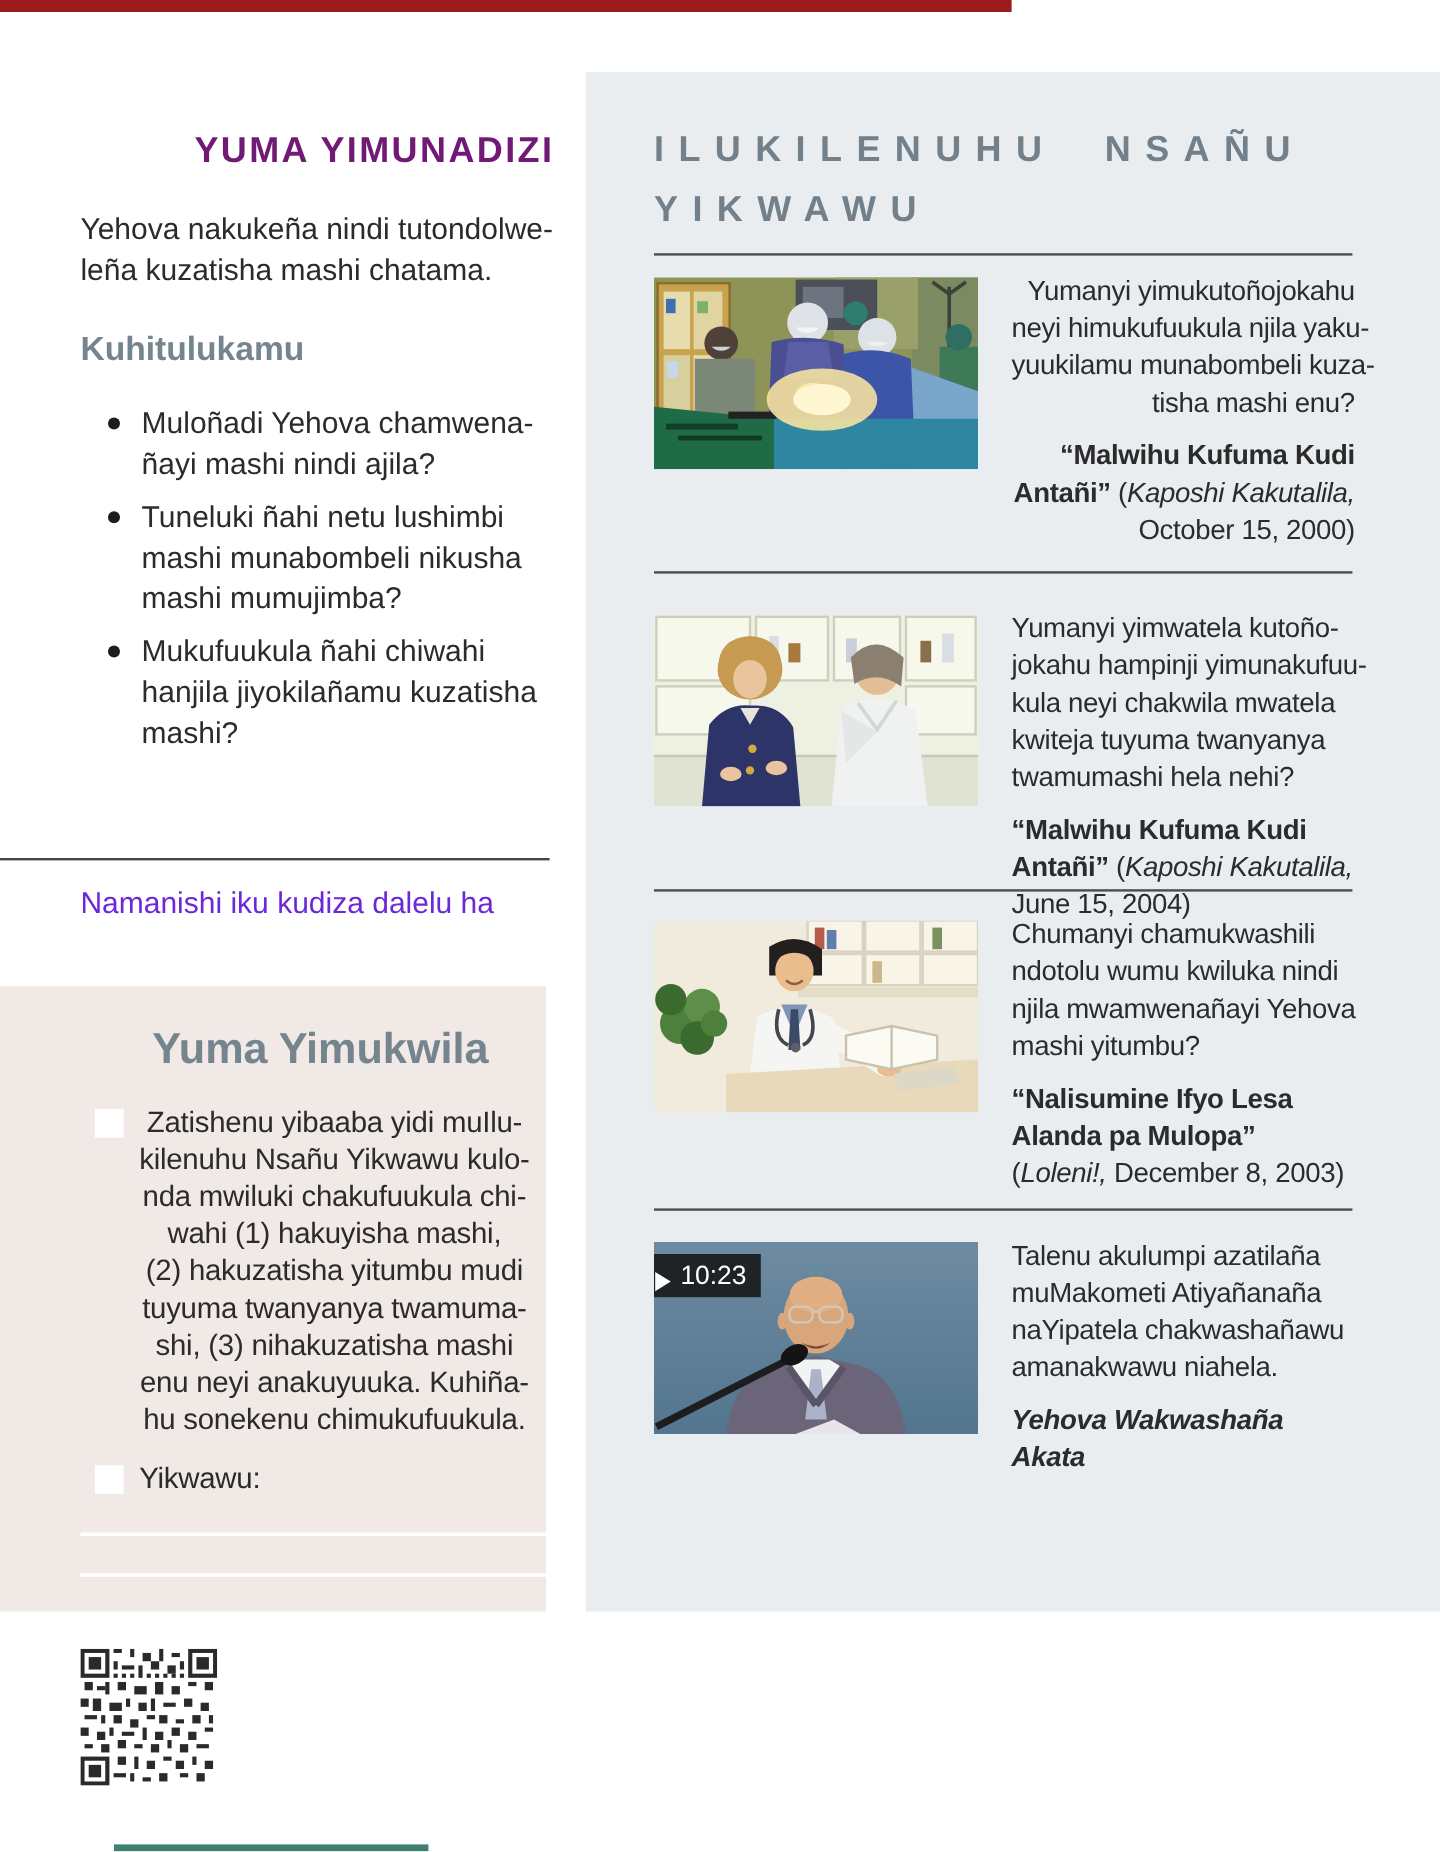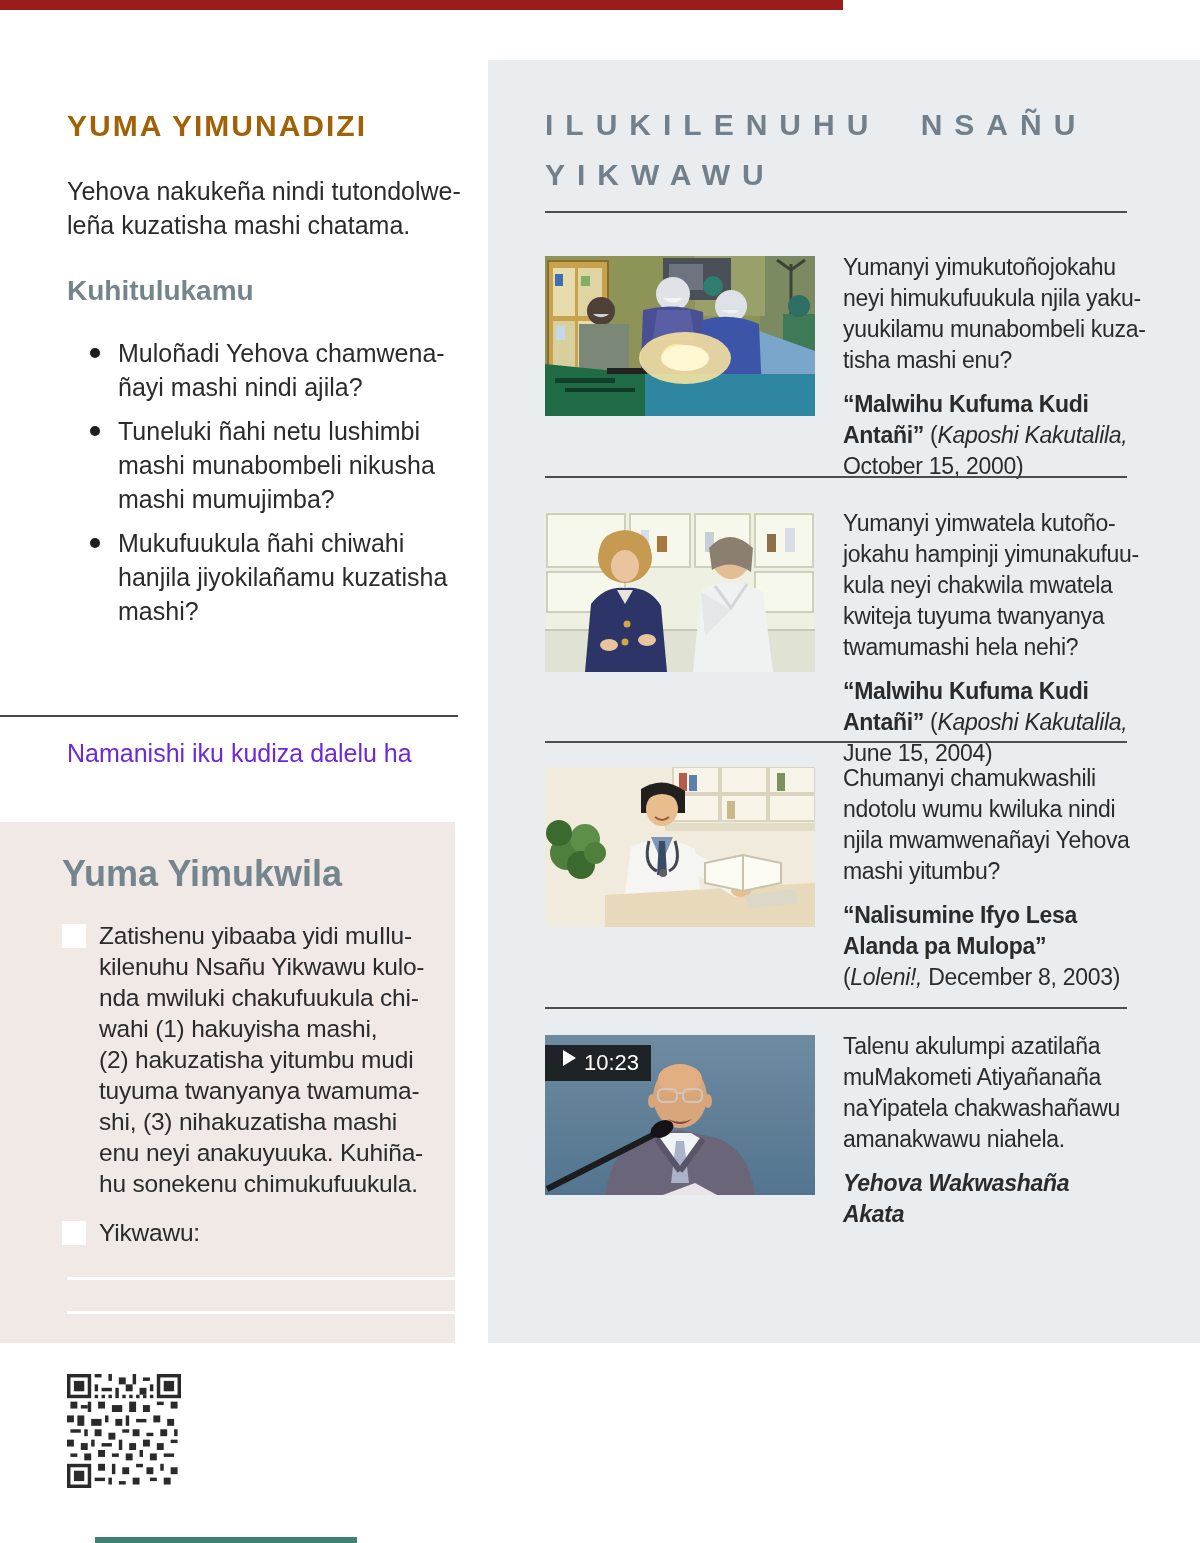--- a/index.html
+++ b/index.html
@@ -6,56 +6,56 @@
   .page{position:relative;width:1200px;height:1543px;background:#ffffff;overflow:hidden;
         font-family:"Liberation Sans","DejaVu Sans",sans-serif;color:#2b2b2b;}
   .ln{white-space:nowrap;}
 
   
   .bar-red{position:absolute;left:0;top:0;width:843px;height:10px;background:#9b1c1c;}
   .bar-teal{position:absolute;left:95px;top:1537px;width:262px;height:6px;background:#3e8172;}
 
   
   .left-col{position:absolute;left:67px;top:108px;width:395px;}
-  .kicker{font-size:30px;font-weight:bold;color:#a16207;letter-spacing:2px;line-height:36px;margin:0 0 30px 0;}
+  .kicker{font-size:30px;font-weight:bold;color:#701a75;letter-spacing:2px;line-height:36px;margin:0 0 30px 0;text-align:right;}
   .body-txt{font-size:25px;line-height:34px;color:#2b2b2b;}
   .h-slate{font-size:28px;font-weight:bold;color:#75858e;line-height:42px;margin:28px 0 24px 0;}
   .bullets{margin:0;padding:0;list-style:none;}
   .bullets li{position:relative;padding-left:51px;margin-bottom:10px;}
   .bullets li .dot{position:absolute;left:23px;top:12px;width:10px;height:10px;border-radius:50%;background:#1d1d1d;}
   .rule-left{position:absolute;left:0;top:715px;width:458px;height:0;border-top:2px solid #474747;}
   .footnote{position:absolute;left:67px;top:736px;font-size:25px;line-height:34px;color:#6d28d9;}
 
   
   .todo{position:absolute;left:0;top:822px;width:455px;height:521px;background:#f0e9e5;}
-  .todo-inner{padding:30px 0 0 62px;}
+  .todo-inner{padding:30px 0 0 79px;text-align:center;}
   .todo h2{font-size:36px;font-weight:bold;color:#75858e;line-height:44px;margin:0 0 24px 0;}
   .titem{display:flex;align-items:flex-start;margin-bottom:18px;}
   .chk{flex:none;width:24px;height:24px;background:#ffffff;margin:4px 13px 0 0;}
   .titem .body-sm{font-size:24.5px;line-height:31px;letter-spacing:-0.2px;}
   .wline{position:absolute;left:67px;right:0;height:3px;background:#ffffff;}
   .wline.l1{top:455px;} .wline.l2{top:489px;}
 
   
   .panel{position:absolute;left:488px;top:60px;width:712px;height:1283px;background:#e9edf0;}
   .panel h2{position:absolute;left:57px;top:40px;margin:0;font-size:30px;font-weight:bold;color:#71808a;
             letter-spacing:12px;word-spacing:20px;line-height:50px;}
   .srule{position:absolute;left:57px;width:582px;height:0;border-top:2px solid #4d4d4d;}
   .r1{top:151px;} .r2{top:416px;} .r3{top:681px;} .r4{top:947px;}
   .sect{position:absolute;left:57px;width:582px;display:flex;}
-  .s1{top:196px;} .s2{top:440px;margin-top:12px;} .s3{top:707px;} .s4{top:975px;}
+  .s1{top:171px;text-align:right;} .s2{top:440px;margin-top:12px;} .s3{top:707px;} .s4{top:975px;}
   .ph-wrap{flex:none;width:270px;height:160px;position:relative;overflow:hidden;}
   .ph{display:block;width:270px;height:160px;}
   .stext{margin-left:28px;width:286px;font-size:23px;line-height:31px;letter-spacing:-0.3px;color:#2b2b2b;margin-top:-4px;}
   .ref{margin-top:13px;}
   .b{font-weight:bold;} .i{font-style:italic;} .bi{font-weight:bold;font-style:italic;}
 
   
   .vbadge{position:absolute;left:0;top:10px;background:rgba(18,18,18,0.85);color:#fff;
-          display:flex;align-items:flex-start;padding:5px 12px 5px 18px;font-size:22px;}
+          display:flex;align-items:flex-end;padding:5px 12px 5px 1px;font-size:22px;}
   .play{width:0;height:0;border-left:13px solid #fff;border-top:8px solid transparent;
         border-bottom:8px solid transparent;margin-right:8px;}
 
   
   .qr-row{position:absolute;left:67px;top:1374px;display:flex;}
   .qr-box{flex:none;width:114px;height:114px;}
   .qr-cap{margin:26px 0 0 13px;font-size:24px;line-height:35px;color:#6b6c6e;}
 </style>
 </head>
 <body>

